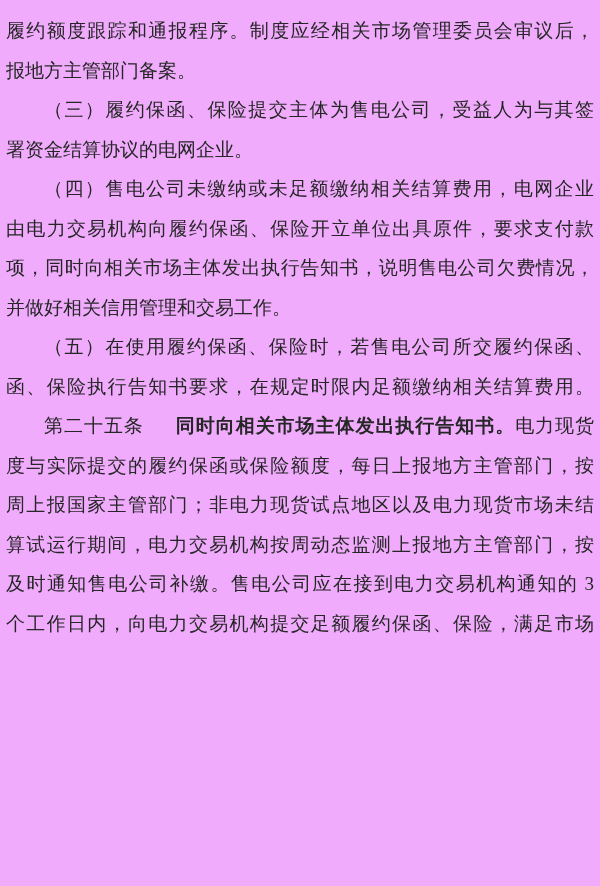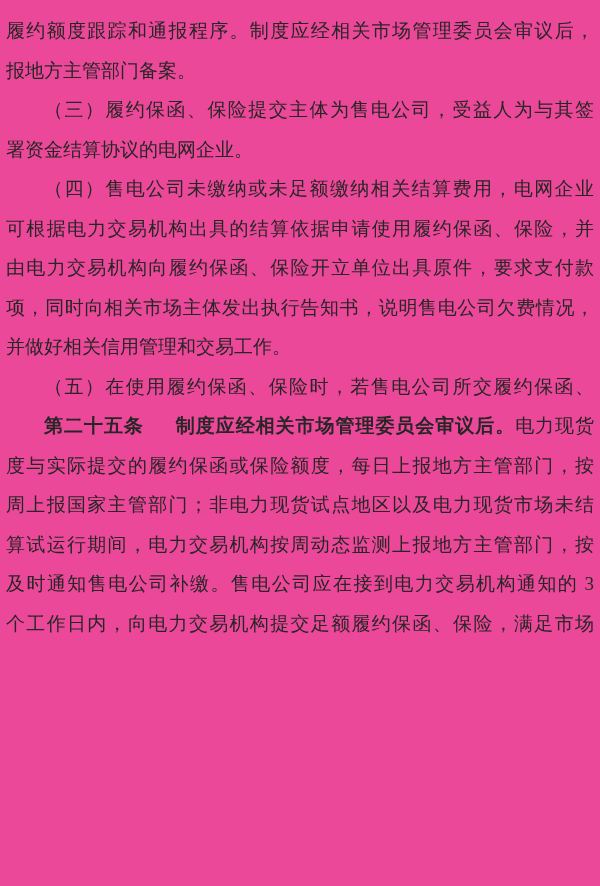--- a/index.html
+++ b/index.html
@@ -11,59 +11,59 @@
     width: 600px;
     height: 886px;
     overflow: hidden;
     font-family: "Liberation Serif", serif;
   }
   .page {
     box-sizing: border-box;
     width: 600px;
     height: 886px;
     padding: 11px 6px 0 6px;
-    background: #ec4899;
+    background: #f0abfc;
   }
   .line {
     font-size: 19px;
     line-height: 39.5px;
     color: #262626;
     text-align: justify;
     text-align-last: justify;
     letter-spacing: 0;
   }
   
   .line.end {
     text-align-last: left;
   }
   
   .line.indent {
     text-indent: 38px;
   }
   .art-num {
-    font-weight: bold;
+    font-weight: normal;
     margin-right: 32px;
   }
   .art-title {
     font-weight: bold;
   }
 </style>
 </head>
 <body>
 
 <div class="page">
   <div class="line">履约额度跟踪和通报程序。制度应经相关市场管理委员会审议后，</div>
   <div class="line end">报地方主管部门备案。</div>
   <div class="line indent">（三）履约保函、保险提交主体为售电公司，受益人为与其签</div>
   <div class="line end">署资金结算协议的电网企业。</div>
   <div class="line indent">（四）售电公司未缴纳或未足额缴纳相关结算费用，电网企业</div>
-  <div class="line">可根据电力交易机构出具的结算依据申请使用履约保函、保险，并</div>
   <div class="line">由电力交易机构向履约保函、保险开立单位出具原件，要求支付款</div>
   <div class="line">项，同时向相关市场主体发出执行告知书，说明售电公司欠费情况，</div>
   <div class="line end">并做好相关信用管理和交易工作。</div>
   <div class="line indent">（五）在使用履约保函、保险时，若售电公司所交履约保函、</div>
-  <div class="line indent"><span class="art-num">第二十五条</span><span class="art-title">制度应经相关市场管理委员会审议后。</span><span>电力现货</span></div>
+  <div class="line">函、保险执行告知书要求，在规定时限内足额缴纳相关结算费用。</div>
+  <div class="line indent"><span class="art-num">第二十五条</span><span class="art-title">同时向相关市场主体发出执行告知书。</span><span>电力现货</span></div>
   <div class="line">度与实际提交的履约保函或保险额度，每日上报地方主管部门，按</div>
   <div class="line">周上报国家主管部门；非电力现货试点地区以及电力现货市场未结</div>
   <div class="line">算试运行期间，电力交易机构按周动态监测上报地方主管部门，按</div>
   <div class="line">及时通知售电公司补缴。售电公司应在接到电力交易机构通知的 3</div>
   <div class="line">个工作日内，向电力交易机构提交足额履约保函、保险，满足市场</div>
 </div>
 
 </body></html>

